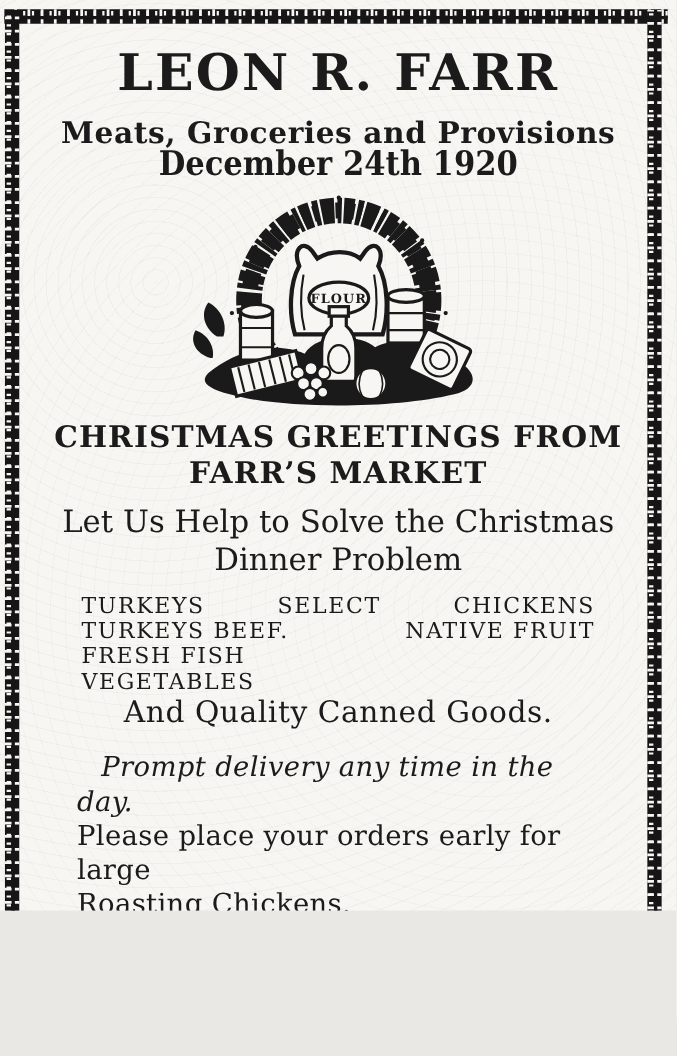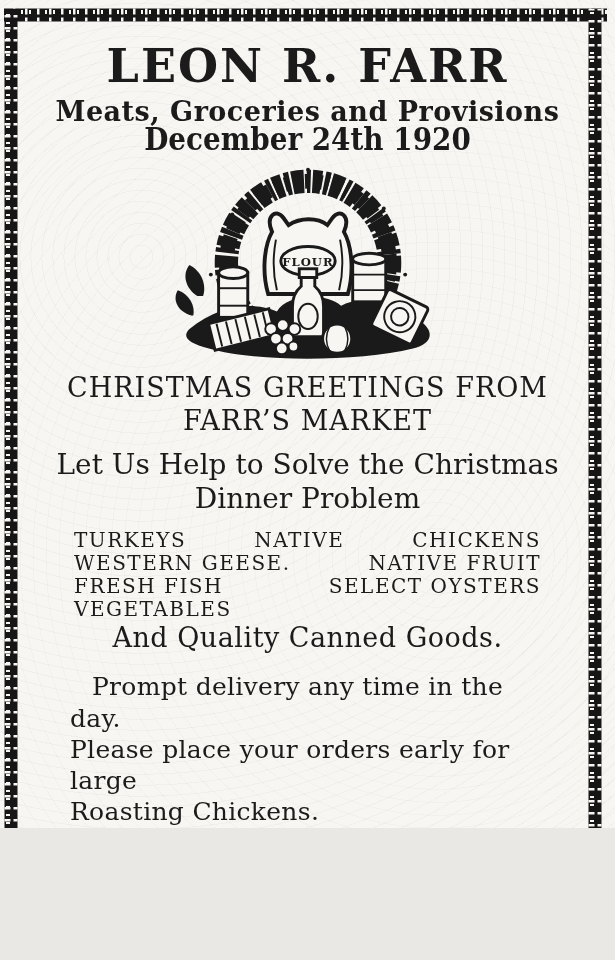--- a/index.html
+++ b/index.html
@@ -23,39 +23,39 @@
     text-align: center;
   }
   .business {
     margin: 18px 0 0 0;
     font-size: 46px;
     font-weight: bold;
     letter-spacing: 2px;
     line-height: 1.05;
   }
   .tagline {
-    margin-top: 6px;
+    margin-top: 16px;
     font-size: 27px;
     font-weight: bold;
     letter-spacing: 0.5px;
     line-height: 1.15;
   }
   .date-stamp {
     margin-top: -3px;
     font-size: 29px;
     font-weight: bold;
     letter-spacing: 0px;
     line-height: 1.1;
     transform: scale(0.96, 1.06);
   }
   .illu { display: block; margin: 2px auto 0 auto; }
   .greeting {
     margin-top: 8px;
     font-size: 27px;
-    font-weight: normal;
+    font-weight: bold;
     letter-spacing: 1px;
     line-height: 1.22;
   }
   .pitch {
     margin-top: 10px;
     font-size: 28px;
     font-weight: normal;
     line-height: 1.2;
   }
   .products {
@@ -70,21 +70,21 @@
     font-size: 27px;
     letter-spacing: 0.5px;
   }
   .para {
     margin: 18px 42px 0 42px;
     text-align: left;
     font-size: 25px;
     line-height: 1.25;
     letter-spacing: 0.3px;
   }
-  .para-line.first { text-indent: 22px; }
+  .para-line.first { text-indent: 22px; font-style: italic; }
   .market-name {
     margin-top: 8px;
     font-size: 58px;
     font-weight: bold;
     letter-spacing: 1px;
     line-height: 1.15;
   }
 </style>
 </head>
 <body>
@@ -213,30 +213,29 @@
     </div>
 
     <div class="pitch">
       <div>Let Us Help to Solve the Christmas</div>
       <div>Dinner Problem</div>
     </div>
 
     <div class="products">
       <div class="product-row">
         <span>TURKEYS</span>
-        <span>NATIVE</span>
+        <span>SELECT</span>
         <span>CHICKENS</span>
       </div>
       <div class="product-row">
-        <span>WESTERN GEESE.</span>
+        <span>TURKEYS BEEF.</span>
         <span>NATIVE FRUIT</span>
       </div>
       <div class="product-row">
         <span>FRESH FISH</span>
-        <span>SELECT OYSTERS</span>
       </div>
       <div class="product-row">
         <span>VEGETABLES</span>
       </div>
     </div>
 
     <div class="canned">And Quality Canned Goods.</div>
 
     <div class="para">
       <div class="para-line first">Prompt delivery any time in the day.</div>

